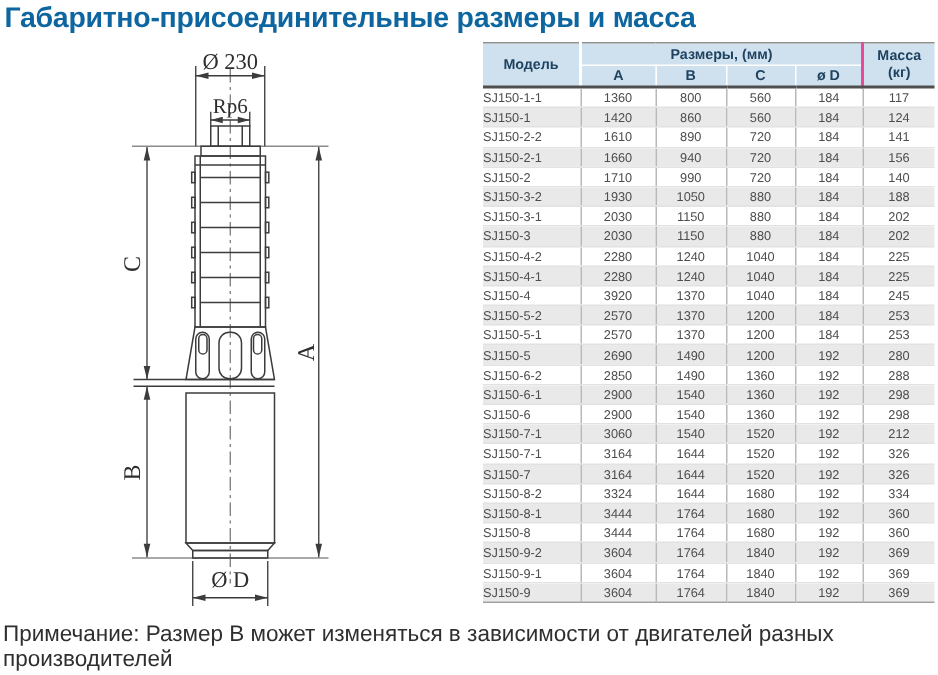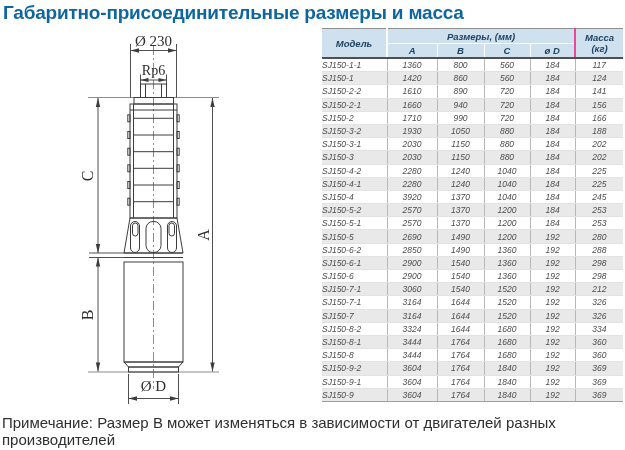--- a/index.html
+++ b/index.html
@@ -17,21 +17,21 @@
     font-family:"Liberation Serif", serif; fill:#2e2e2e;
   }
   .outline { stroke:#3c3c3c; stroke-width:1; fill:none; }
   .refline { stroke:#8c8c8c; stroke-width:1; fill:none; }
   .dimline { stroke:#3c3c3c; stroke-width:0.9; fill:none; }
   .centerline { stroke:#6f6f6f; stroke-width:0.8; fill:none; stroke-dasharray:9 3 2 3; }
   .arrow { fill:#3c3c3c; stroke:none; }
 
   table.spec {
     position:absolute; left:322px; top:28px; width:301px;
-    border-collapse:collapse; table-layout:fixed;font-style:italic;
+    border-collapse:collapse; table-layout:fixed;
   }
   table.spec thead th {
     background:#cfe1ee; color:#1e4260; font-weight:bold;
     font-size:9.5px; padding:0; border-top:1px solid #8f8f8f;
   }
   th.model-h { border-right:2px solid #ffffff; border-bottom:2px solid #4f4f4f; height:27px; }
   th.dims-h  { height:14px; border-bottom:1px solid #ffffff; }
   th.mass-h  { border-left:2px solid #ec4899; border-bottom:2px solid #4f4f4f; line-height:1.2; }
   th.sub     { height:13px; border-bottom:2px solid #4f4f4f; border-left:1px solid #ffffff; border-top:none; }
   table.spec tbody td {
@@ -218,21 +218,21 @@
         <td class="num">720</td>
         <td class="num">184</td>
         <td class="num">156</td>
       </tr>
       <tr>
         <td class="model">SJ150-2</td>
         <td class="num">1710</td>
         <td class="num">990</td>
         <td class="num">720</td>
         <td class="num">184</td>
-        <td class="num">166</td>
+        <td class="num">140</td>
       </tr>
       <tr>
         <td class="model">SJ150-3-2</td>
         <td class="num">1930</td>
         <td class="num">1050</td>
         <td class="num">880</td>
         <td class="num">184</td>
         <td class="num">188</td>
       </tr>
       <tr>

